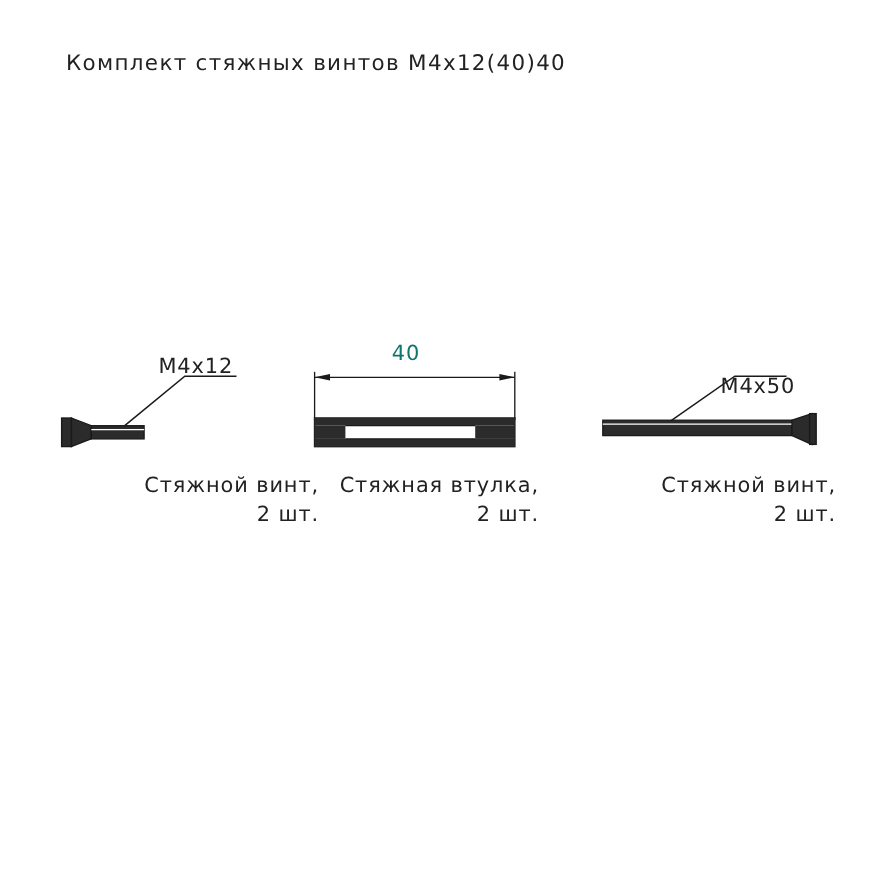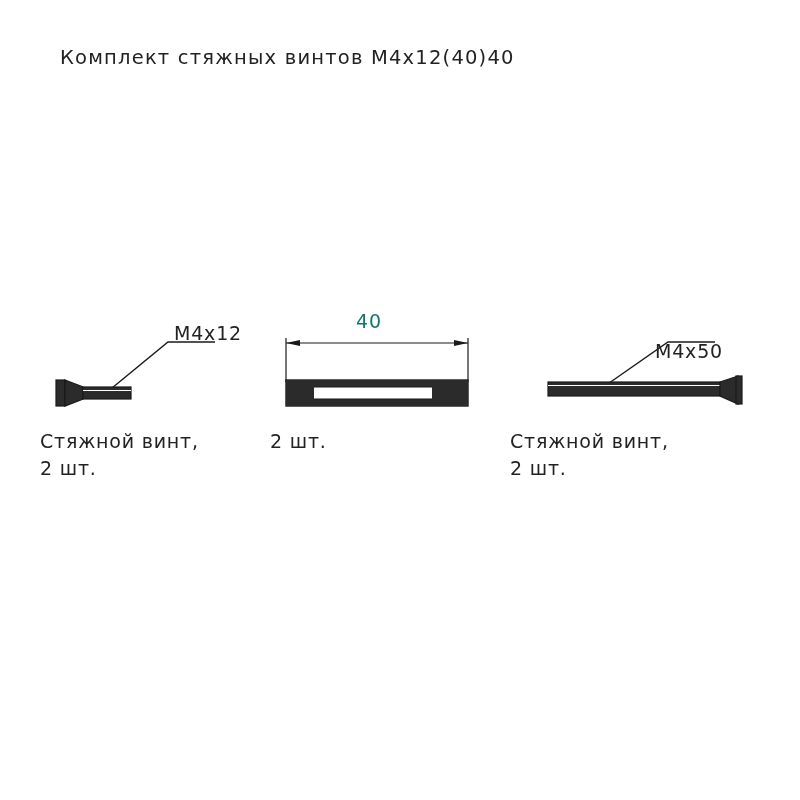--- a/index.html
+++ b/index.html
@@ -36,40 +36,40 @@
     position: absolute;
     font-size: 19px;
     letter-spacing: 0.8px;
     color: #222222;
     white-space: nowrap;
   }
 
   
   .caption {
     position: absolute;
-    text-align: left;
+    text-align: right;
     font-size: 19px;
     letter-spacing: 0.8px;
     line-height: 27px;
     color: #222222;
     white-space: nowrap;
   }
 
   
   .draw {
     position: absolute;
     left: 0;
     top: 0;
     overflow: visible;
   }
 
   
   #group-screw-short { left: 40px; }
   #group-screw-short .caption { left: 0px; top: 128px; width: 250px; }
-  #group-screw-short .leader-label { left: 134px; top: 22px; }
+  #group-screw-short .leader-label { left: 104px; top: 22px; }
 
   
   #group-sleeve { left: 270px; }
   #group-sleeve .caption { left: 0px; top: 128px; width: 220px; }
   #group-sleeve .dim-label {
     position: absolute;
     left: 0px;
     top: 10px;
     width: 198px;
     text-align: center;
@@ -133,20 +133,21 @@
 
     <rect x="162" y="87" width="36" height="12" fill="#2b2b2b" stroke="none"></rect>
 
     <line x1="44" y1="87" x2="162" y2="87" stroke="#1a1a1a" stroke-width="1.2"></line>
     <line x1="44" y1="99" x2="162" y2="99" stroke="#1a1a1a" stroke-width="1.2"></line>
   </svg>
 
   <div class="dim-label">40</div>
 
   <div class="caption">
+    <div>Стяжная втулка,</div>
     <div>2 шт.</div>
   </div>
 </div>
 
 <div class="part-group" id="group-screw-long">
 
   <svg class="draw" width="230" height="130" viewBox="0 0 230 130">
 
     <polyline points="175,42 128,42 62,88" fill="none" stroke="#1a1a1a" stroke-width="1.4"></polyline>
 

